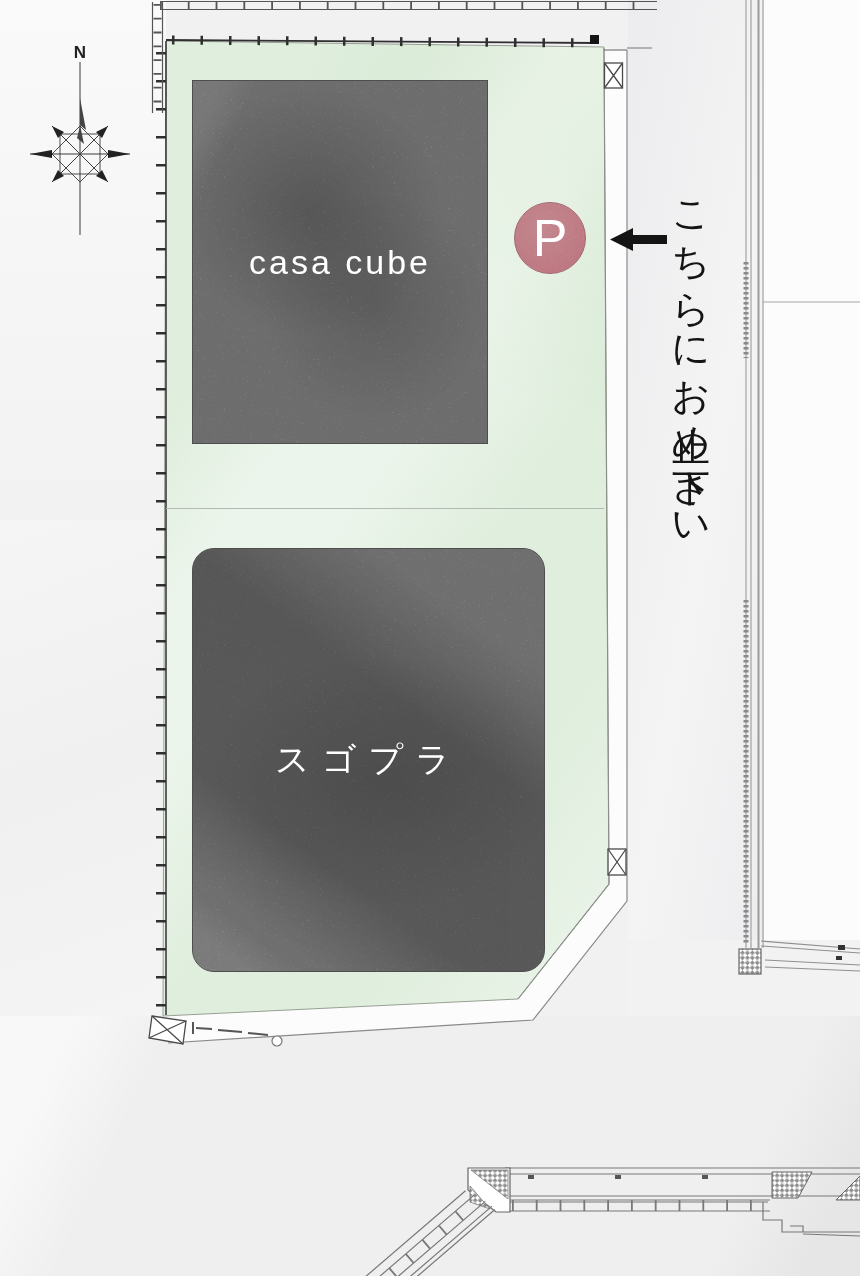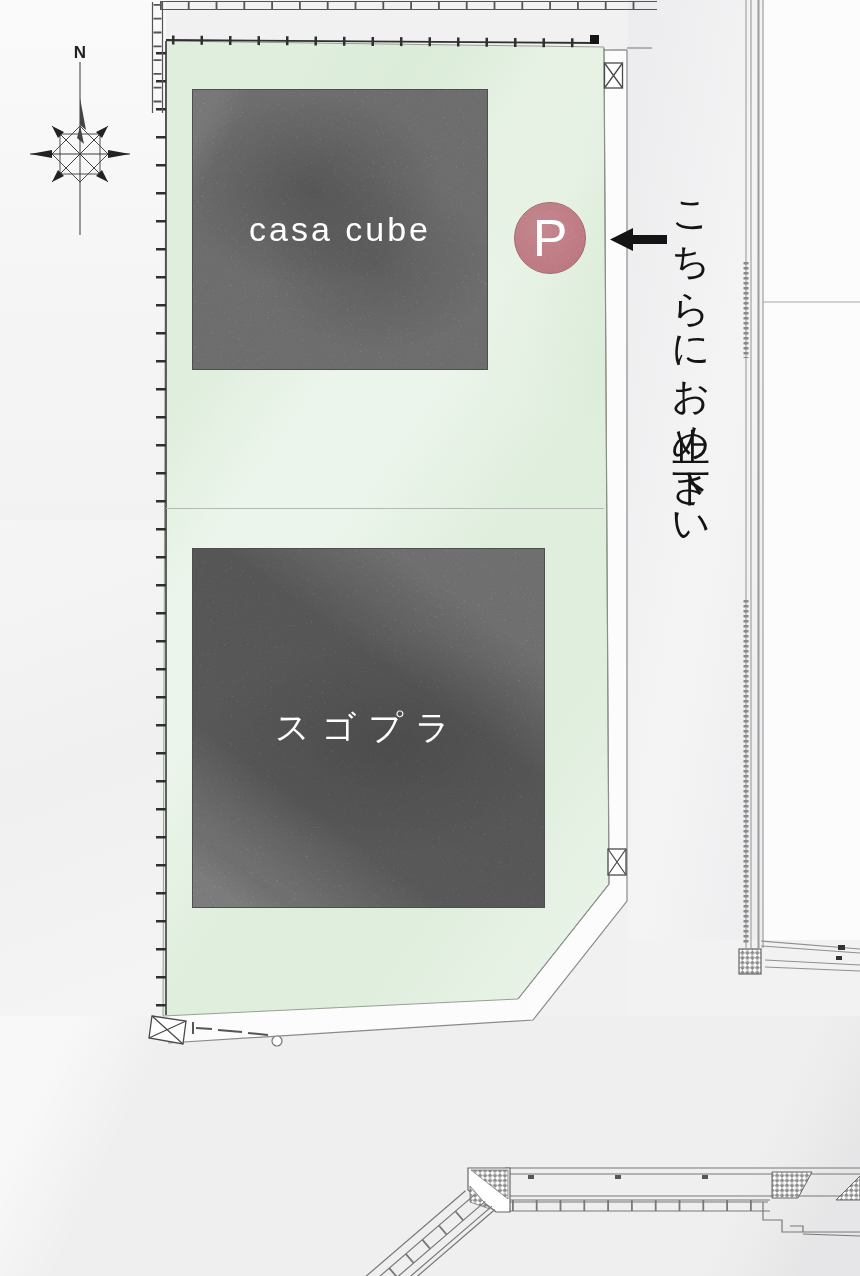--- a/index.html
+++ b/index.html
@@ -33,33 +33,33 @@
       linear-gradient(125deg, rgba(255,255,255,0) 26%, rgba(255,255,255,.42) 34%, rgba(255,255,255,.42) 40%, rgba(255,255,255,0) 50%),
       linear-gradient(125deg, rgba(255,255,255,0) 60%, rgba(255,255,255,.35) 72%, rgba(255,255,255,0) 84%),
       radial-gradient(ellipse 60% 30% at 75% 12%, rgba(198,224,193,.6), rgba(198,224,193,0) 70%),
       #dfeedd;
   }
 
   
   .building{position:absolute; display:flex; align-items:center; justify-content:center;
     border:1.5px solid #4e4e4e; overflow:hidden;}
   .building .blabel{position:relative; z-index:3; color:#ffffff; font-size:34px; font-weight:400;}
-  .building-casa{left:192px; top:89px; width:296px; height:281px;
+  .building-casa{left:192px; top:80px; width:296px; height:364px;
     background:
       radial-gradient(ellipse 62% 48% at 40% 36%, rgba(60,60,60,.33), rgba(60,60,60,0) 72%),
       radial-gradient(ellipse 55% 45% at 62% 62%, rgba(70,70,70,.25), rgba(70,70,70,0) 70%),
       linear-gradient(118deg, rgba(255,255,255,.16) 0 6%, rgba(255,255,255,0) 14%),
       #9d9d9d; align-items: center;}
   .building-casa .blabel{letter-spacing:3px;}
-  .building-sugo{left:192px; top:548px; width:353px; height:360px;
+  .building-sugo{left:192px; top:548px; width:353px; height:424px;
     background:
       linear-gradient(36deg, rgba(255,255,255,.18) 0 6%, rgba(255,255,255,0) 12%),
       linear-gradient(36deg, rgba(50,50,50,0) 14%, rgba(50,50,50,.3) 30%, rgba(50,50,50,.32) 62%, rgba(50,50,50,0) 82%),
       radial-gradient(ellipse 70% 40% at 55% 55%, rgba(60,60,60,.22), rgba(60,60,60,0) 75%),
-      #a0a0a0;}
+      #a0a0a0; border-radius: 22px;}
   .building-sugo .blabel{letter-spacing:12px;}
 
   .noise{position:absolute; inset:0; width:100%; height:100%; opacity:.3; z-index:2; pointer-events:none;}
 
   
   .divider{position:absolute; left:166px; top:508px; width:438px; height:0;
     border-top:1.4px solid #b4b8b2;}
 
   
   .pbadge{position:absolute; left:514px; top:202px; width:72px; height:72px;

